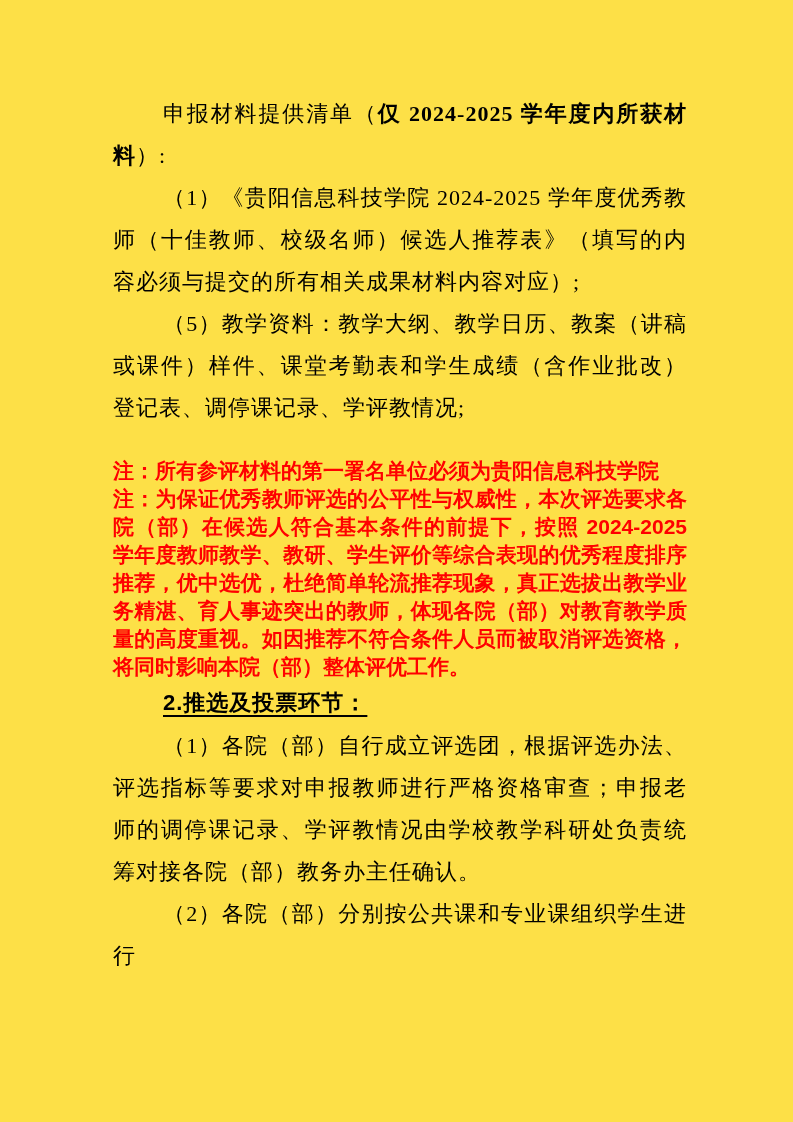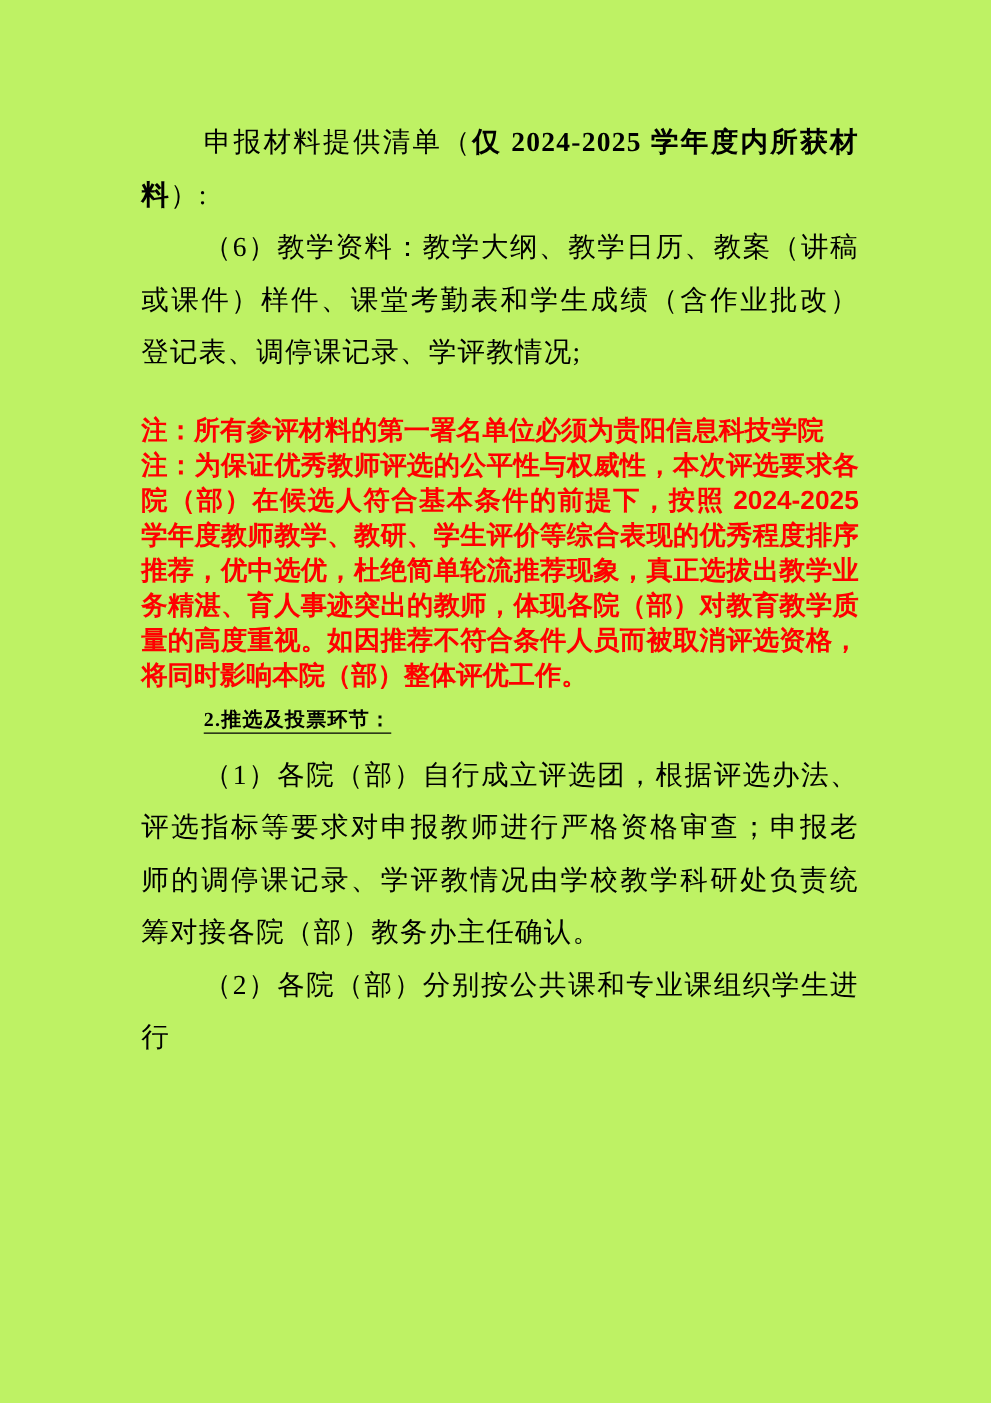--- a/index.html
+++ b/index.html
@@ -5,21 +5,21 @@
   html, body {
     margin: 0;
     padding: 0;
     background: #ffffff;
   }
   .page {
     position: relative;
     width: 793px;
     height: 1122px;
     box-sizing: border-box;
-    background: #bef264;
+    background: #fde047;
     padding: 93px 106px 0 113px;
     overflow: hidden;
   }
   .body-text {
     margin: 0;
     font-family: "Liberation Serif", "DejaVu Serif", serif;
     font-size: 22px;
     line-height: 42px;
     letter-spacing: 1px;
     color: #000000;
@@ -36,23 +36,23 @@
     line-height: 28px;
     letter-spacing: 0;
     color: #ff0000;
     text-align: justify;
   }
   .note-first {
     margin-top: 28px;
   }
   .section-heading {
     margin: 0;
-    font-family: Liberation Serif, serif;
+    font-family: Liberation Sans, sans-serif;
     font-weight: 700;
-    font-size: 16px;
+    font-size: 22px;
     line-height: 44px;
     letter-spacing: 1px;
     color: #000000;
     text-indent: 50px;
   }
   .section-heading .underlined {
     text-decoration: underline;
     text-underline-offset: 5px;
     padding-right: 10px;
   }
@@ -60,22 +60,23 @@
     font-weight: 700;
   }
 </style>
 </head>
 <body>
 
 <div class="page">
 
   <p class="body-text indent"><span>申报材料提供清单（</span><span class="bold-range">仅 2024-2025 学年度内所获材料</span><span>）:</span></p>
 
+  <p class="body-text indent">（1）《贵阳信息科技学院 2024-2025 学年度优秀教师（十佳教师、校级名师）候选人推荐表》（填写的内容必须与提交的所有相关成果材料内容对应）;</p>
 
-  <p class="body-text indent">（6）教学资料：教学大纲、教学日历、教案（讲稿或课件）样件、课堂考勤表和学生成绩（含作业批改）登记表、调停课记录、学评教情况;</p>
+  <p class="body-text indent">（5）教学资料：教学大纲、教学日历、教案（讲稿或课件）样件、课堂考勤表和学生成绩（含作业批改）登记表、调停课记录、学评教情况;</p>
 
 
 
   <p class="note note-first">注：所有参评材料的第一署名单位必须为贵阳信息科技学院</p>
 
   <p class="note">注：为保证优秀教师评选的公平性与权威性，本次评选要求各院（部）在候选人符合基本条件的前提下，按照 2024-2025 学年度教师教学、教研、学生评价等综合表现的优秀程度排序推荐，优中选优，杜绝简单轮流推荐现象，真正选拔出教学业务精湛、育人事迹突出的教师，体现各院（部）对教育教学质量的高度重视。如因推荐不符合条件人员而被取消评选资格，将同时影响本院（部）整体评优工作。</p>
 
   <p class="section-heading"><span class="underlined">2.推选及投票环节：</span></p>
 
   <p class="body-text indent">（1）各院（部）自行成立评选团，根据评选办法、评选指标等要求对申报教师进行严格资格审查；申报老师的调停课记录、学评教情况由学校教学科研处负责统筹对接各院（部）教务办主任确认。</p>

